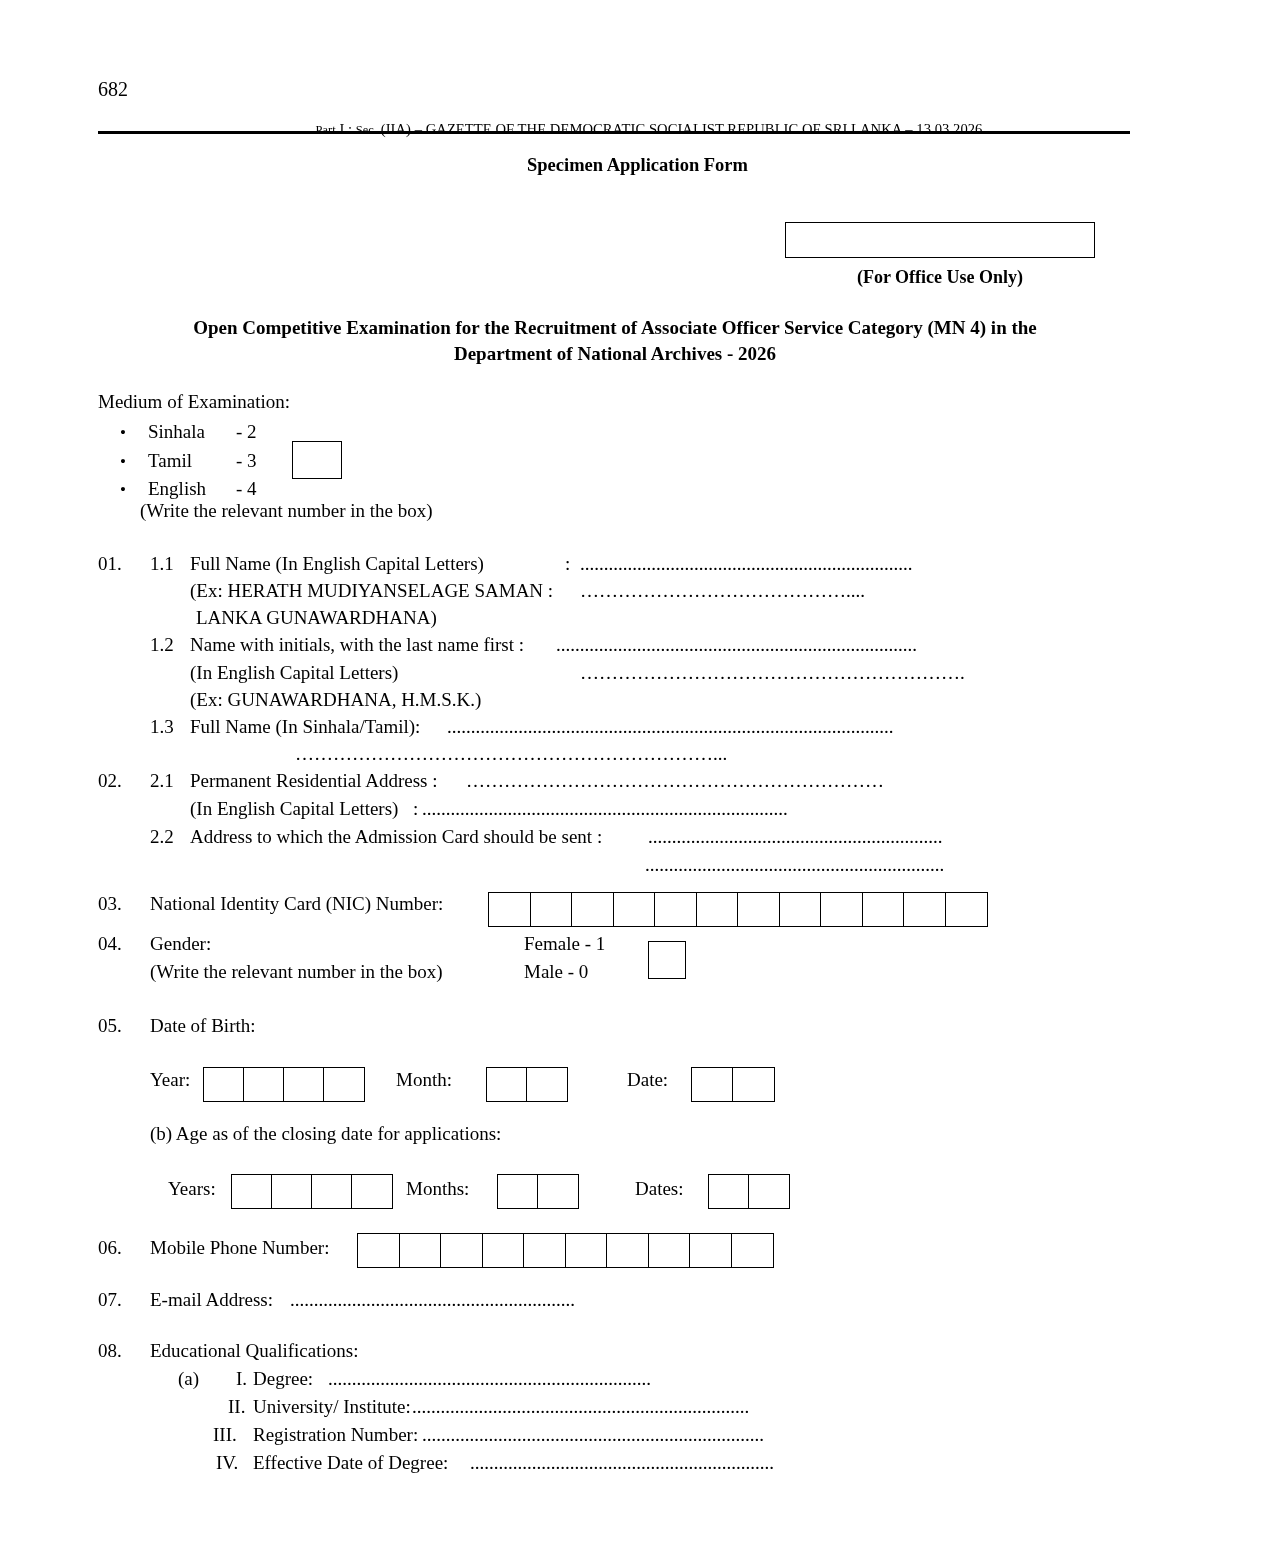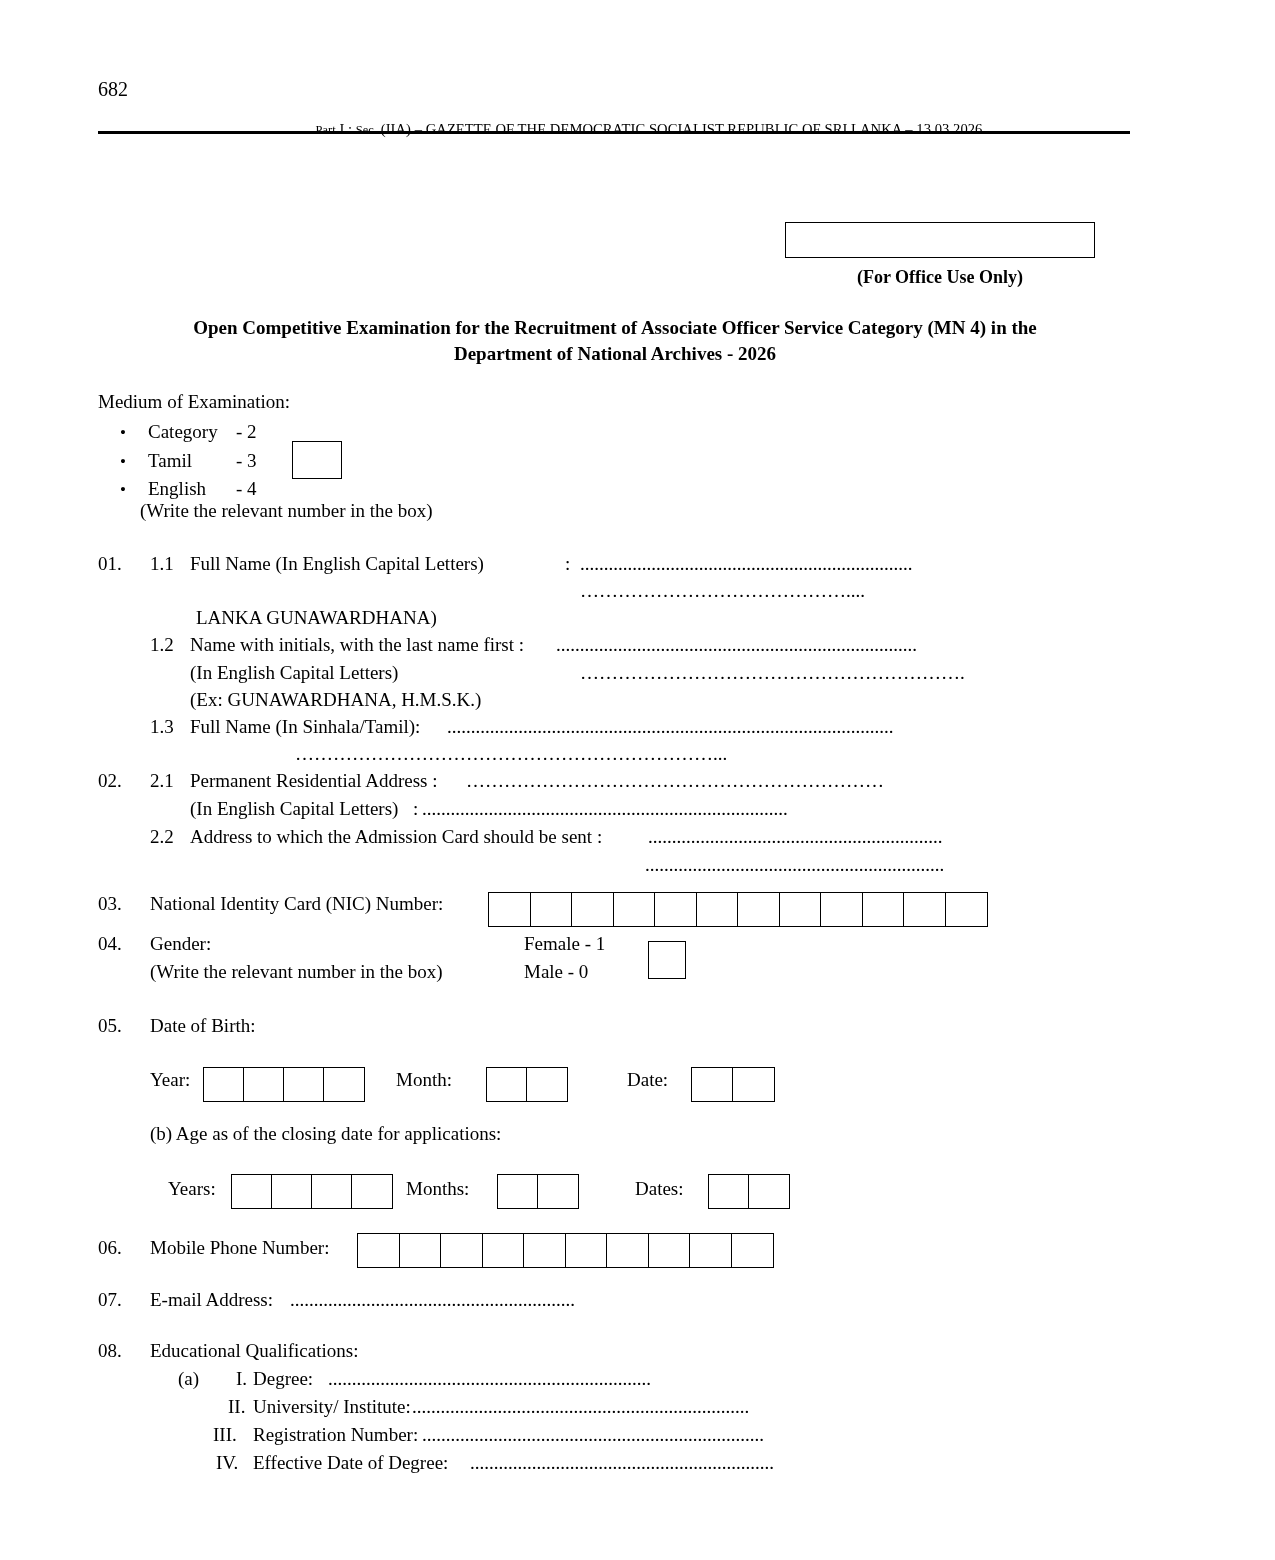--- a/index.html
+++ b/index.html
@@ -203,34 +203,35 @@
   <div class="hdr">
     <div class="hdr-row1">
       <span class="page-no">682</span>
     </div>
     <div class="hdr-row2">
       <span class="smcap">Part</span><span> I : </span><span class="smcap">Sec.</span><span> (IIA) – GAZETTE OF THE DEMOCRATIC SOCIALIST REPUBLIC OF SRI LANKA – 13.03.2026</span>
     </div>
   </div>
   <div class="rule"></div>
 
+  <div class="specimen-title">Specimen Application Form</div>
 
   <div class="office-box"></div>
   <div class="office-label">(For Office Use Only)</div>
 
   <div class="exam-title">
     <span>Open Competitive Examination for the Recruitment of Associate Officer Service Category (MN 4) in the</span><br>
     <span>Department of National Archives - 2026</span>
   </div>
 
   <div class="medium-head">Medium of Examination:</div>
   <div class="medium-list">
     <div class="li">
       <span class="bullet">•</span>
-      <span class="medium-name">Category</span>
+      <span class="medium-name">Sinhala</span>
       <span>- 2</span>
     </div>
     <div class="li">
       <span class="bullet">•</span>
       <span class="medium-name">Tamil</span>
       <span>- 3</span>
     </div>
     <div class="li">
       <span class="bullet">•</span>
       <span class="medium-name">English</span>
@@ -239,20 +240,21 @@
   </div>
   <div class="medium-box"></div>
   <div class="medium-note">(Write the relevant number in the box)</div>
 
   <div class="num" style="top:553px;">01.</div>
   <div class="ft" style="left:150px; top:553px;">1.1</div>
   <div class="ft" style="left:190px; top:553px;">Full Name (In English Capital Letters)</div>
   <div class="ft" style="left:565px; top:553px;">:</div>
   <div class="ft dots" style="left:580px; top:553px;">......................................................................</div>
 
+  <div class="ft" style="left:190px; top:580px;">(Ex: HERATH MUDIYANSELAGE SAMAN :</div>
   <div class="ft dots" style="left:580px; top:580px;">……………………………………....</div>
   <div class="ft" style="left:196px; top:607px;">LANKA GUNAWARDHANA)</div>
 
   <div class="ft" style="left:150px; top:634px;">1.2</div>
   <div class="ft" style="left:190px; top:634px;">Name with initials, with the last name first :</div>
   <div class="ft dots" style="left:556px; top:634px;">............................................................................</div>
 
   <div class="ft" style="left:190px; top:662px;">(In English Capital Letters)</div>
   <div class="ft dots" style="left:580px; top:662px;">…………………………………………………….</div>
   <div class="ft" style="left:190px; top:689px;">(Ex: GUNAWARDHANA, H.M.S.K.)</div>

